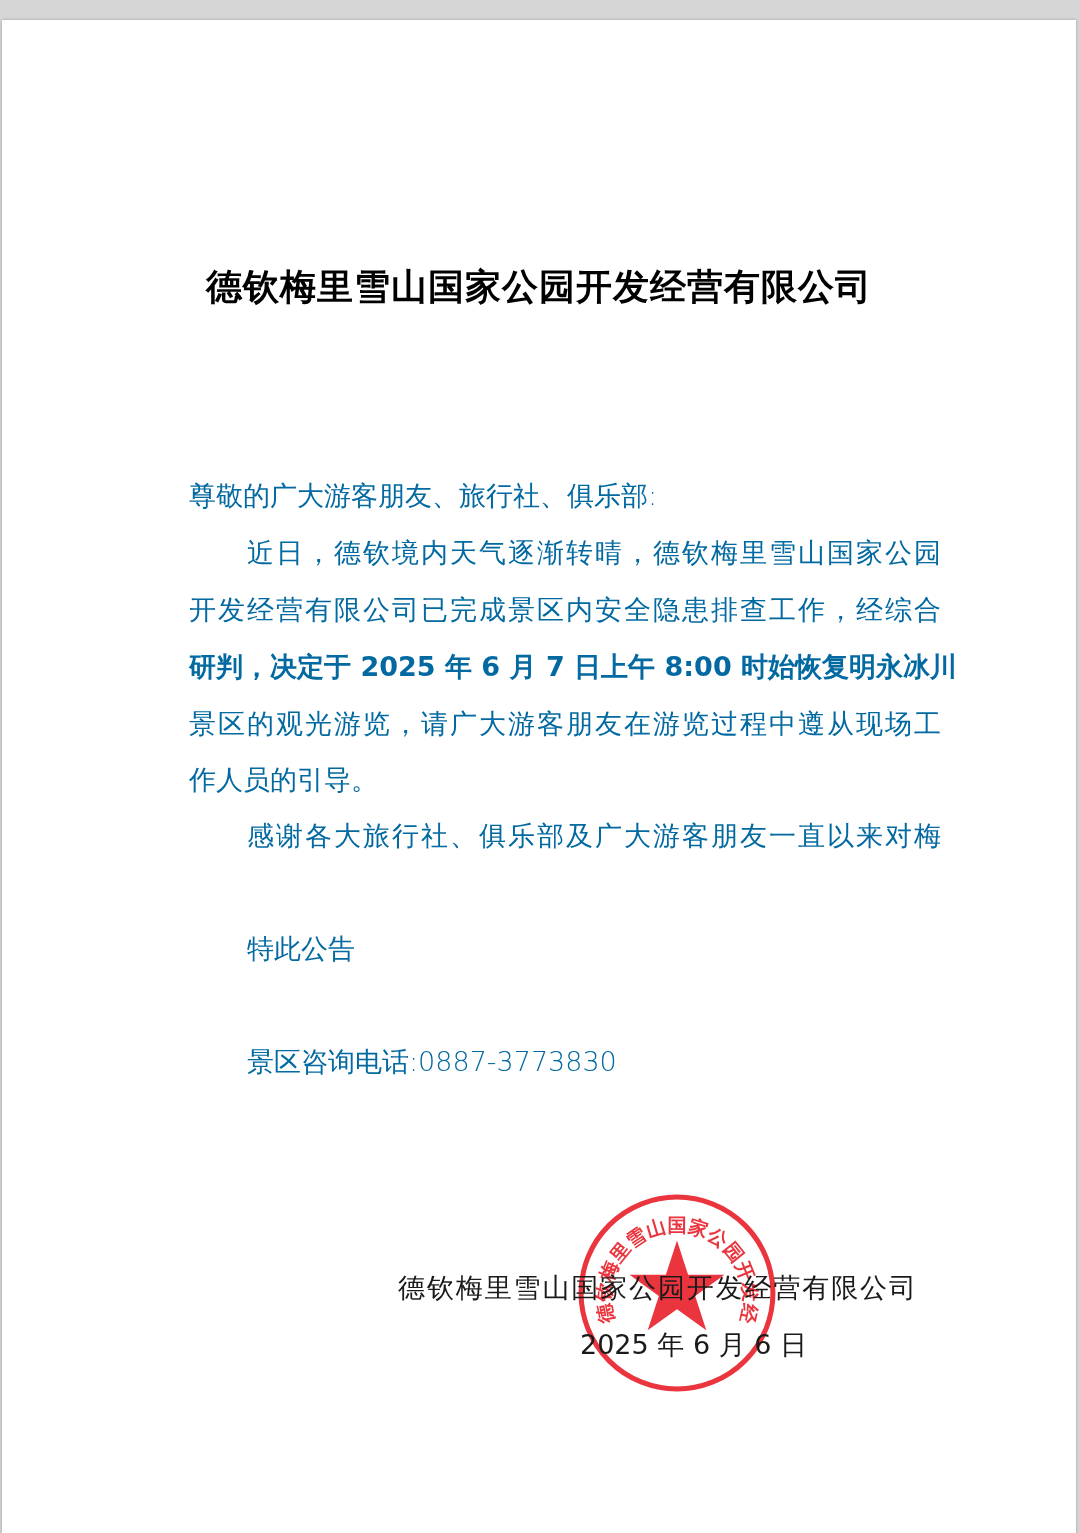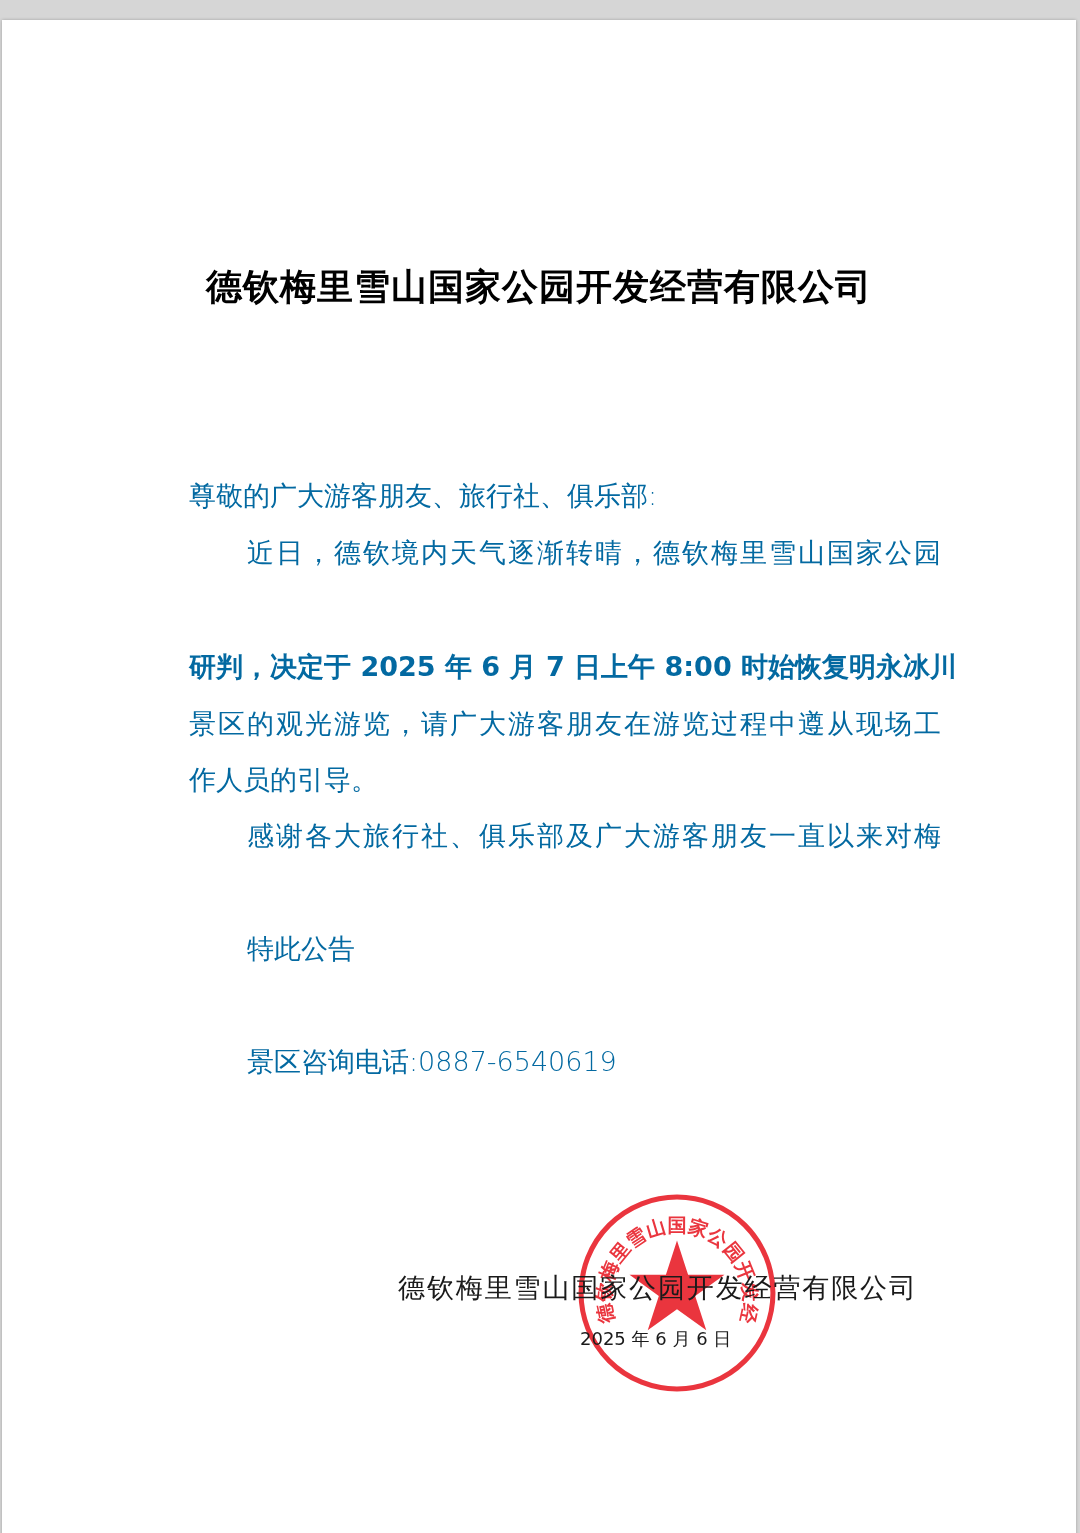--- a/index.html
+++ b/index.html
@@ -65,21 +65,21 @@
       text-align-last: justify;
       white-space: nowrap;
       font-family: "DejaVu Sans", "Liberation Sans", sans-serif;
       color: #1a1a1a;
       z-index: 2;
     }
     .sig-date {
       position: absolute;
       left: 578px;
       top: 1307px;
-      font-size: 18px;
+      font-size: 27px;
       white-space: nowrap;
       font-family: "DejaVu Sans", "Liberation Sans", sans-serif;
       color: #1a1a1a;
       z-index: 2;
     }
     .stamp {
       position: absolute;
       left: 574px;
       top: 1172px;
       width: 202px;
@@ -91,29 +91,30 @@
 </head>
 <body>
 
 <div class="page">
 
   <div class="title l1">德钦梅里雪山国家公园开发经营有限公司</div>
 
   <div class="body-line" style="top:458px;">尊敬的广大游客朋友、旅行社、俱乐部:</div>
 
   <div class="body-line indent justify" style="top:515px;">近日，德钦境内天气逐渐转晴，德钦梅里雪山国家公园</div>
+  <div class="body-line justify" style="top:572px;">开发经营有限公司已完成景区内安全隐患排查工作，经综合</div>
   <div class="body-line justify" style="top:629px;font-weight:bold;">研判，决定于 2025 年 6 月 7 日上午 8:00 时始恢复明永冰川</div>
   <div class="body-line justify" style="top:686px;font-family:Liberation Serif, serif;">景区的观光游览，请广大游客朋友在游览过程中遵从现场工</div>
   <div class="body-line" style="top:742px;">作人员的引导。</div>
 
   <div class="body-line indent justify" style="top:798px;">感谢各大旅行社、俱乐部及广大游客朋友一直以来对梅</div>
 
   <div class="body-line indent" style="top:911px; width:auto;">特此公告</div>
 
-  <div class="body-line indent" style="top:1024px; width:auto;">景区咨询电话:0887-6540619</div>
+  <div class="body-line indent" style="top:1024px; width:auto;">景区咨询电话:0887-3773830</div>
 
   <svg class="stamp" viewBox="0 0 200 200" xmlns="http://www.w3.org/2000/svg">
     <defs>
       <path id="stampArc" d="M 38,128 A 66,66 0 1,1 162,128"></path>
     </defs>
     <circle cx="100" cy="100" r="95" fill="none" stroke="#e8202a" stroke-width="5"></circle>
     <text font-size="19" font-weight="bold" fill="#e8202a" font-family="DejaVu Sans, sans-serif" letter-spacing="0.5">
       <textPath href="#stampArc" startOffset="0">德钦梅里雪山国家公园开发经营有限公司</textPath>
     </text>
     <polygon fill="#e8202a" points="100,48 111,82 147,82 118,103 129,137 100,116 71,137 82,103 53,82 89,82"></polygon>

